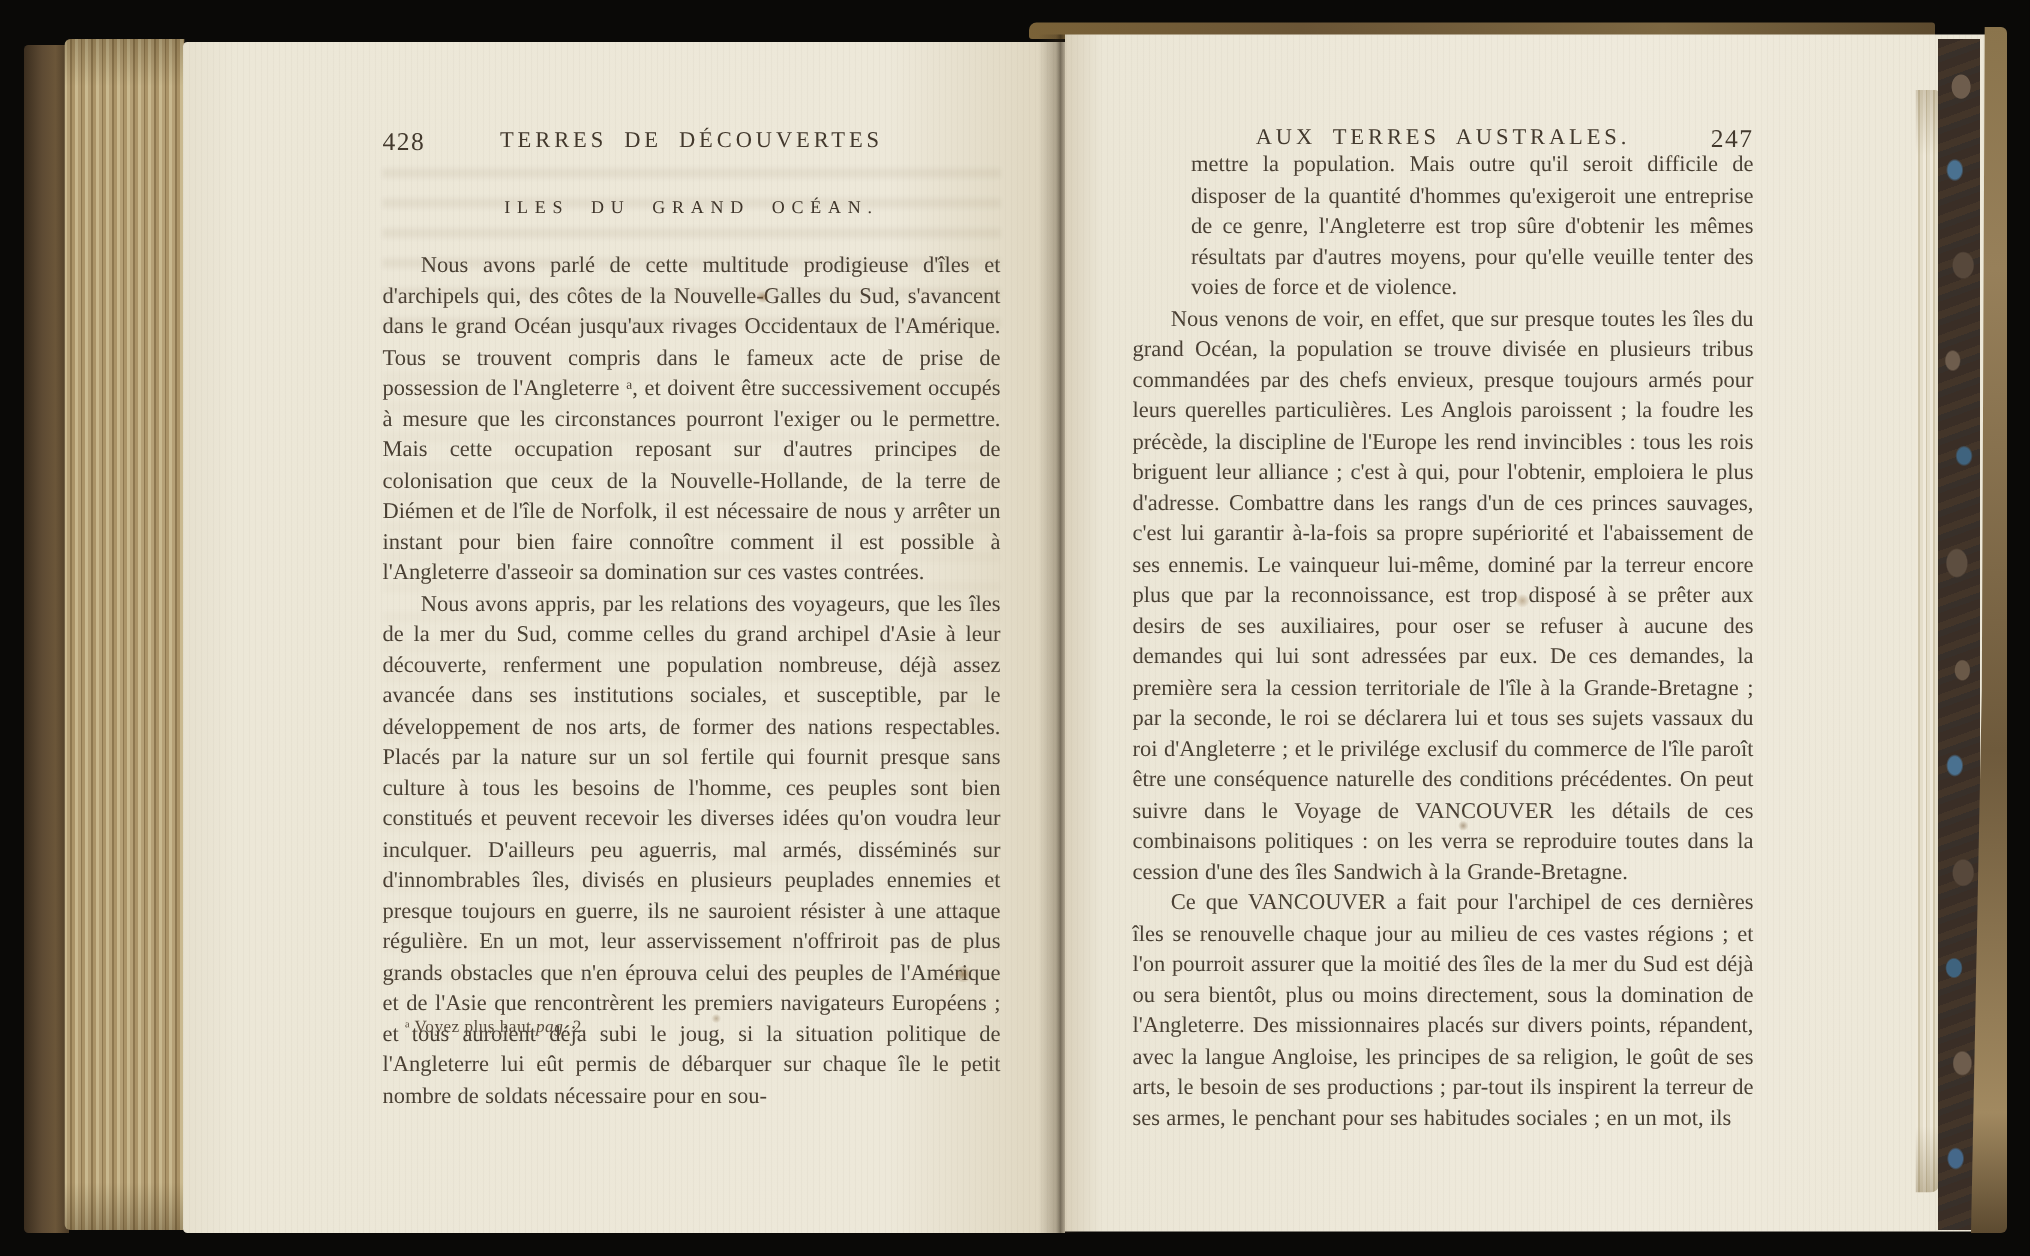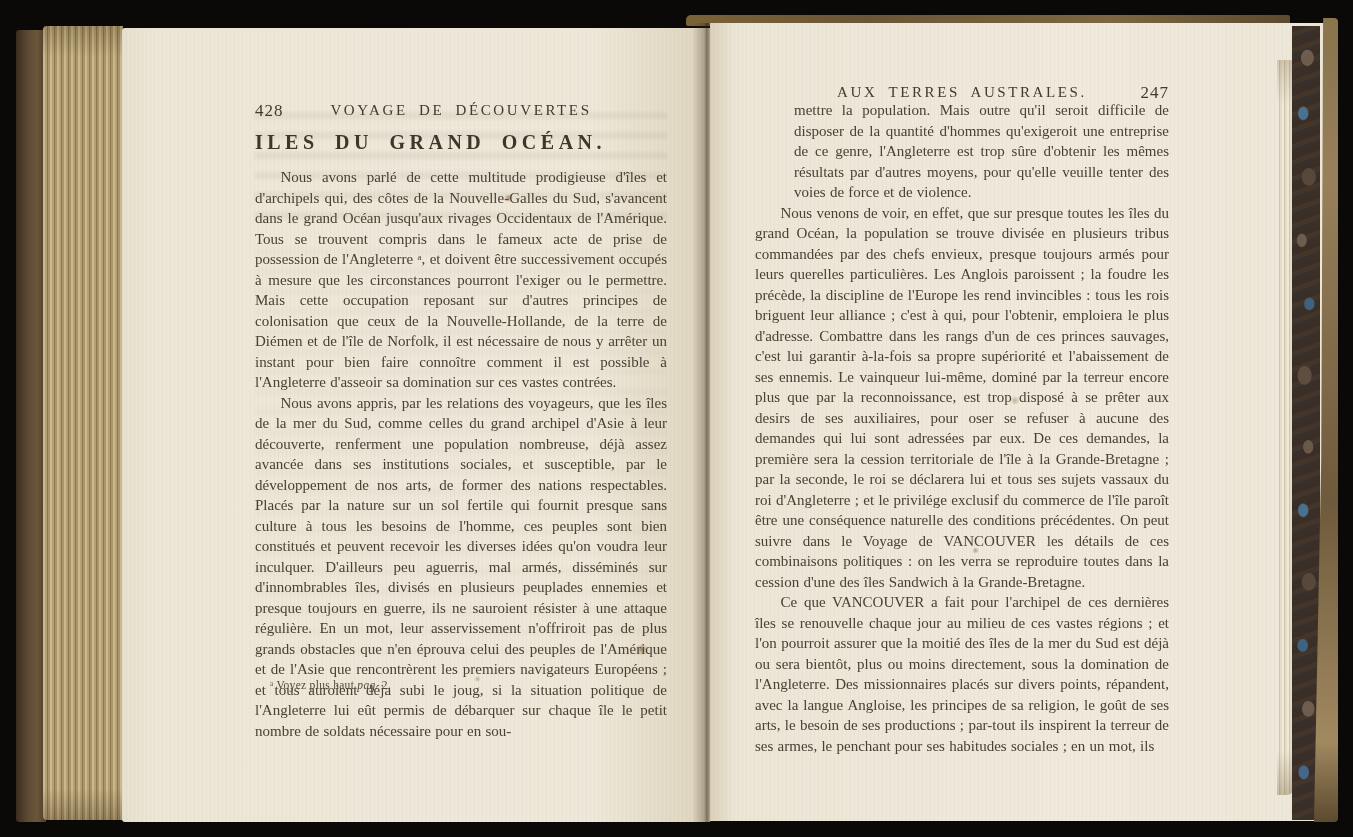--- a/index.html
+++ b/index.html
@@ -79,28 +79,28 @@
   }
   .leather{
     position:absolute;left:1314px;top:18px;width:24px;height:804px;
     background:linear-gradient(180deg,#8a744c,#97805a 20%,#6e5a3c 60%,#a18960 90%,#5c4a30);
     clip-path:polygon(38% 0,100% 0,100% 100%,0 100%,30% 55%);
     border-radius:0 4px 4px 0;
   }
 
   
   .pg-header{position:absolute;height:18px;font-size:15px;letter-spacing:2.6px;word-spacing:5px;color:#43392d;white-space:nowrap;}
-  .page.left .pg-header{top:74px;left:133px;width:412px;text-align:center;}
+  .page.left .pg-header{top:58px;left:133px;width:412px;text-align:center;}
   .page.right .pg-header{top:61px;left:45px;width:414px;text-align:center;}
   .pg-num{position:absolute;font-size:17px;letter-spacing:1px;top:-1px;}
   .pg-num.l{left:0;}
   .pg-num.r{right:0;}
   .sec-title{
-    position:absolute;top:103px;left:133px;width:412px;
-    font-size:20px;letter-spacing:4.5px;word-spacing:7px;color:#3f352a;white-space:nowrap;font-weight:bold;
+    position:absolute;top:103px;left:133px;width:412px;text-align:center;
+    font-size:12px;letter-spacing:4.5px;word-spacing:7px;color:#3f352a;white-space:nowrap;
   }
   .body-block{position:absolute;font-size:15px;line-height:20.5px;text-align:justify;color:#4a4034;word-spacing:.5px;}
   .page.left .body-block{top:139px;left:133px;width:412px;}
   .page.right .body-block{top:77px;left:45px;width:414px;}
   .para{margin:0;text-indent:1.7em;}
   .para.cont{text-indent:0;margin-left:39px;}
   .footnote{
     position:absolute;top:651px;left:148px;width:340px;
     font-size:11.5px;color:#55493a;letter-spacing:.3px;
   }
@@ -128,21 +128,21 @@
   <div class="board-left"></div>
   <div class="fore-edge"></div>
   <div class="top-sliver"></div>
 
   <div class="page left">
     <div class="ghost"></div>
     <div class="ghost faint"></div>
 
     <div class="pg-header">
       <span class="pg-num l">428</span>
-      <span>VOYAGE DE DÉCOUVERTES</span>
+      <span>TERRES DE DÉCOUVERTES</span>
     </div>
 
     <div class="sec-title">ILES DU GRAND OCÉAN.</div>
 
     <div class="body-block">
       <p class="para">Nous avons parlé de cette multitude prodigieuse d'îles et d'archipels qui, des côtes de la Nouvelle-Galles du Sud, s'avancent dans le grand Océan jusqu'aux rivages Occidentaux de l'Amérique. Tous se trouvent compris dans le fameux acte de prise de possession de l'Angleterre ᵃ, et doivent être successivement occupés à mesure que les circonstances pourront l'exiger ou le permettre. Mais cette occupation reposant sur d'autres principes de colonisation que ceux de la Nouvelle-Hollande, de la terre de Diémen et de l'île de Norfolk, il est nécessaire de nous y arrêter un instant pour bien faire connoître comment il est possible à l'Angleterre d'asseoir sa domination sur ces vastes contrées.</p>
       <p class="para">Nous avons appris, par les relations des voyageurs, que les îles de la mer du Sud, comme celles du grand archipel d'Asie à leur découverte, renferment une population nombreuse, déjà assez avancée dans ses institutions sociales, et susceptible, par le développement de nos arts, de former des nations respectables. Placés par la nature sur un sol fertile qui fournit presque sans culture à tous les besoins de l'homme, ces peuples sont bien constitués et peuvent recevoir les diverses idées qu'on voudra leur inculquer. D'ailleurs peu aguerris, mal armés, disséminés sur d'innombrables îles, divisés en plusieurs peuplades ennemies et presque toujours en guerre, ils ne sauroient résister à une attaque régulière. En un mot, leur asservissement n'offriroit pas de plus grands obstacles que n'en éprouva celui des peuples de l'Amérique et de l'Asie que rencontrèrent les premiers navigateurs Européens ; et tous auroient déja subi le joug, si la situation politique de l'Angleterre lui eût permis de débarquer sur chaque île le petit nombre de soldats nécessaire pour en sou-</p>
     </div>
 
     <div class="footnote"><span>ᵃ Voyez plus haut </span><i>pag.</i><span> 2.</span></div>

